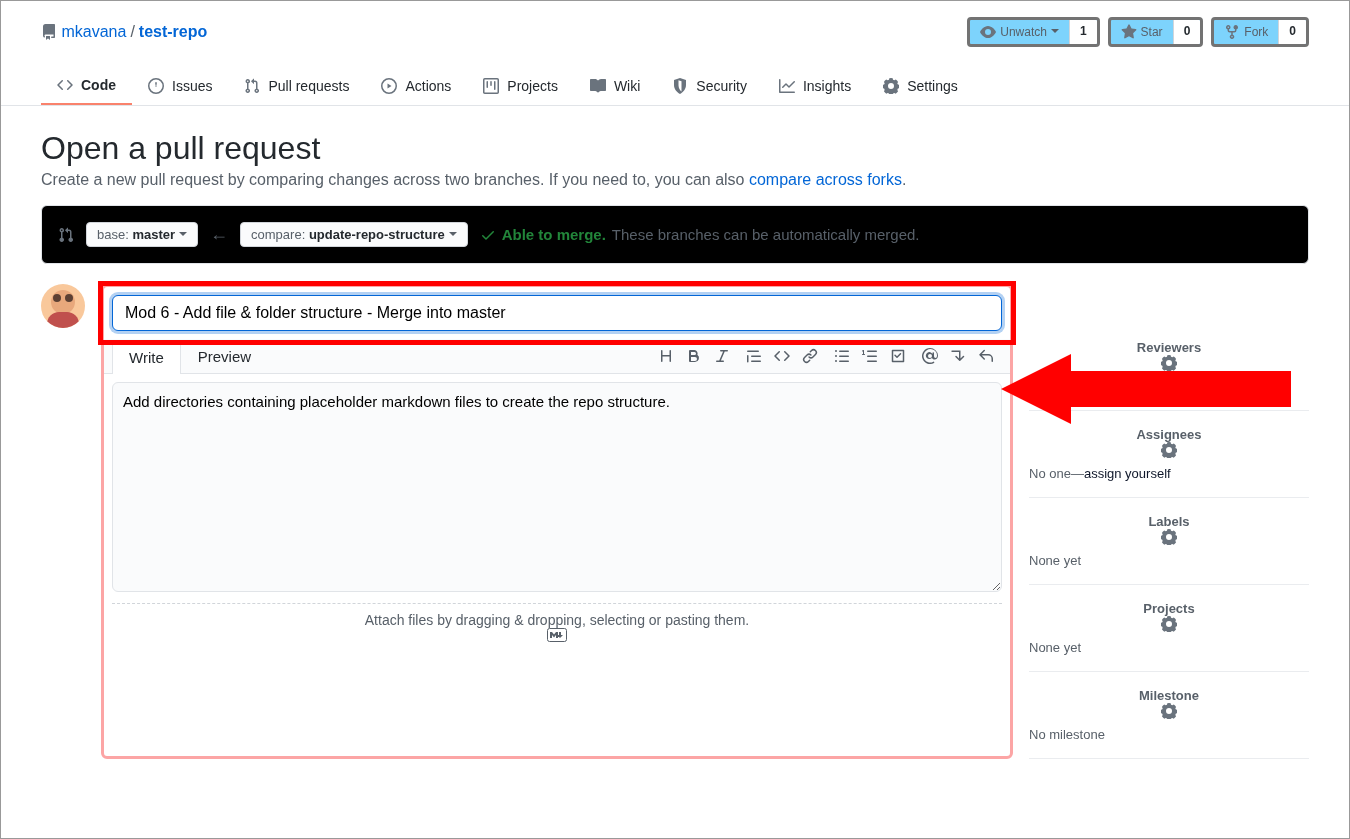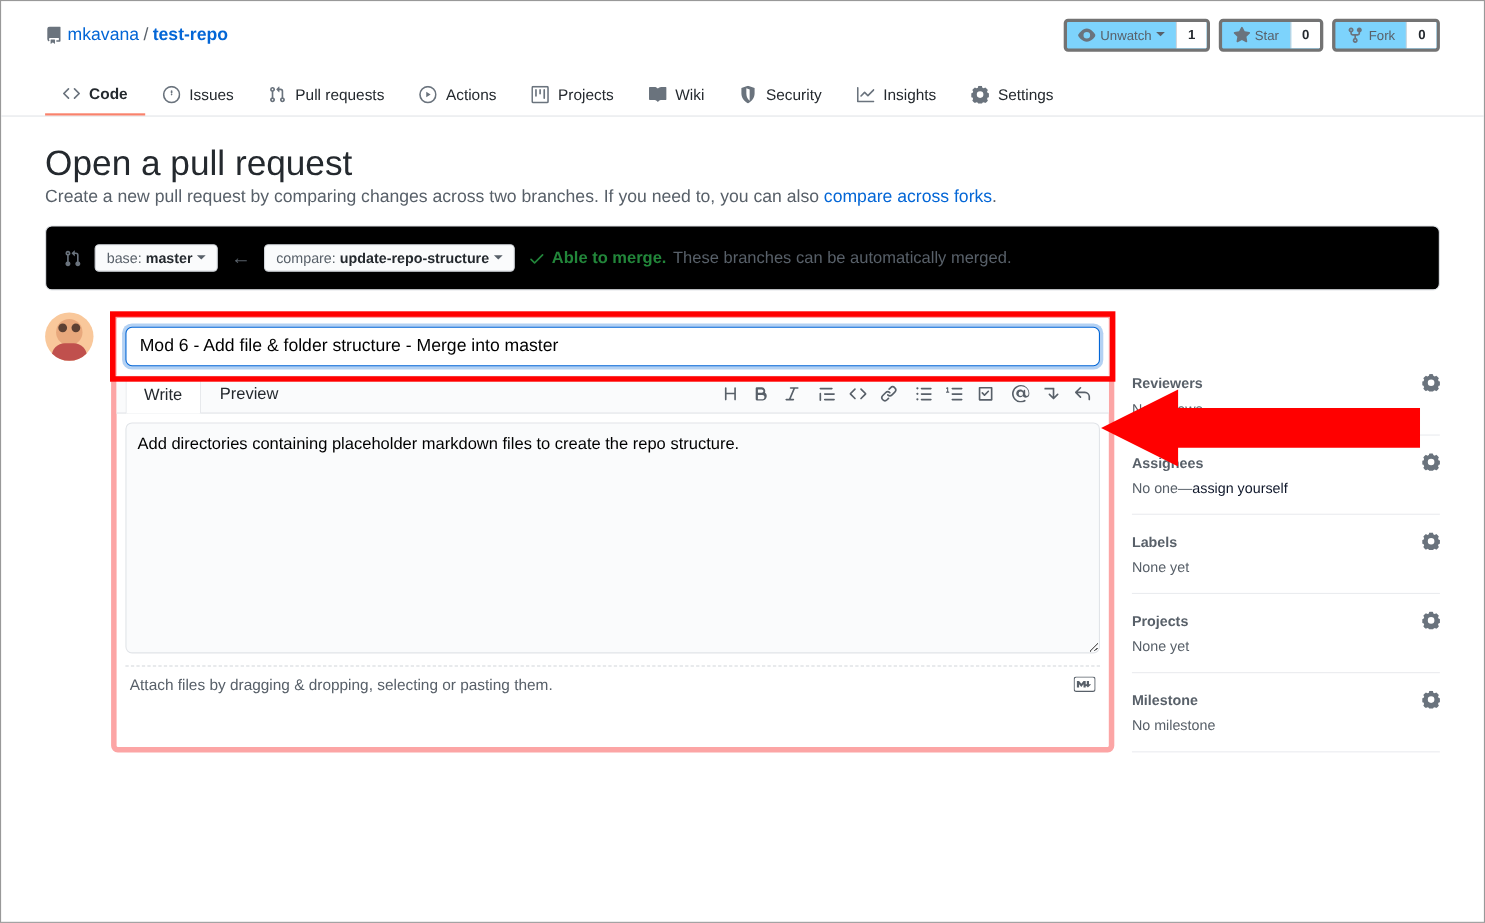--- a/index.html
+++ b/index.html
@@ -27,38 +27,38 @@
 .branch-select b { color: #24292e; }
 .arrow-left { color: #586069; font-size: 18px; }
 .merge-status { color: #586069; font-size: 15px; display: flex; align-items: center; gap: 6px; }
 .merge-status .able { color: #22863a; font-weight: 600; }
 .content-row { display: flex; gap: 16px; }
 .left-col { flex: 1; display: flex; gap: 16px; position: relative; }
 .avatar { width: 44px; height: 44px; border-radius: 50%; background: #f9c89b; flex-shrink: 0; position: relative; overflow: hidden; }
 .avatar::before { content: ""; position: absolute; top: 6px; left: 10px; width: 24px; height: 24px; border-radius: 50%; background: #e8a87c; }
 .avatar::after { content: ""; position: absolute; top: 10px; left: 12px; width: 8px; height: 8px; border-radius: 50%; background: #5c4033; box-shadow: 12px 0 0 #5c4033; }
 .avatar .body { position: absolute; bottom: -4px; left: 6px; width: 32px; height: 20px; background: #c0504d; border-radius: 12px 12px 0 0; }
-.comment-box { flex: 1; border: 5px solid #fca5a5; border-radius: 6px; position: relative; }
+.comment-box { flex: 1; border: 3px solid #fca5a5; border-radius: 6px; position: relative; }
 .title-highlight { position: absolute; top: -6px; left: -6px; right: -6px; height: 64px; border: 5px solid #ff0000; z-index: 5; pointer-events: none; }
 .title-input { width: calc(100% - 16px); margin: 8px; padding: 8px 12px; font-size: 16px; border: 1px solid #0366d6; border-radius: 6px; box-shadow: 0 0 0 3px rgba(3,102,214,0.3); outline: none; }
 .tab-bar { display: flex; align-items: center; border-bottom: 1px solid #e1e4e8; padding: 0 8px; background: #fafbfc; }
 .write-tab, .preview-tab { padding: 8px 16px; border: 1px solid transparent; border-bottom: none; cursor: pointer; font-size: 15px;}
 .write-tab { background: #fff; border-color: #e1e4e8; border-radius: 4px 4px 0 0; margin-bottom: -1px; }
 .toolbar { margin-left: auto; display: flex; gap: 16px; padding-right: 8px; }
 .toolbar .grp { display: flex; gap: 12px; }
 .toolbar svg { width: 16px; height: 16px; fill: #586069; cursor: pointer; }
 .textarea { width: calc(100% - 16px); min-height: 210px; margin: 8px; padding: 10px; border: 1px solid #e1e4e8; border-radius: 6px; background: #fafbfc; resize: vertical; font-family: inherit; font-size: 15px; position: relative; }
-.attach-hint { border-top: 1px dashed #d1d5da; margin: 0 8px 8px 8px; padding: 8px 4px; font-size: 14px; color: #586069; display: flex; justify-content: space-between; align-items: center; }
+.attach-hint { border-top: 1px dashed #d1d5da; margin: 0 8px 8px 8px; padding: 8px 4px; font-size: 14px; color: #586069; display: flex; justify-content: space-between; align-items: center; flex-direction: column; }
 .submit-row { display: flex; justify-content: flex-end; padding: 0 8px 8px 8px; gap: 0; }
 .create-btn { background: #2ea44f; color: #fff; border: 1px solid rgba(27,31,35,0.15); padding: 8px 20px; font-size: 15px; font-weight: 600; border-radius: 6px 0 0 6px; cursor: pointer; }
 .create-dd { background: #2ea44f; border: 1px solid rgba(27,31,35,0.15); border-left: 1px solid rgba(0,0,0,0.2); padding: 8px 10px; border-radius: 0 6px 6px 0; cursor: pointer; }
 .create-dd::after { content: ""; border: 4px solid transparent; border-top-color: #fff; display: inline-block; vertical-align: middle; }
 .sidebar { width: 280px; padding-top: 40px; }
 .side-sec { border-bottom: 1px solid #eaecef; padding: 16px 0; }
-.side-sec .hdr { display: flex; justify-content: space-between; align-items: center; font-size: 13px; font-weight: 600; color: #586069; margin-bottom: 8px; }
+.side-sec .hdr { display: flex; justify-content: space-between; align-items: center; font-size: 13px; font-weight: 600; color: #586069; margin-bottom: 8px; flex-direction: column; }
 .side-sec .val { font-size: 13px; color: #586069; }
 .side-sec a { color: #0f172a; text-decoration: none; }
 .big-arrow { position: absolute; top: 348px; left: 1000px; z-index: 10; pointer-events: none; }
 .big-arrow svg { width: 290px; height: 80px; }
 .caret-down::after { content: ""; display: inline-block; border: 4px solid transparent; border-top-color: currentColor; margin-left: 4px; vertical-align: middle; }
 </style>
 </head>
 <body>
 <div class="page-border">
 

